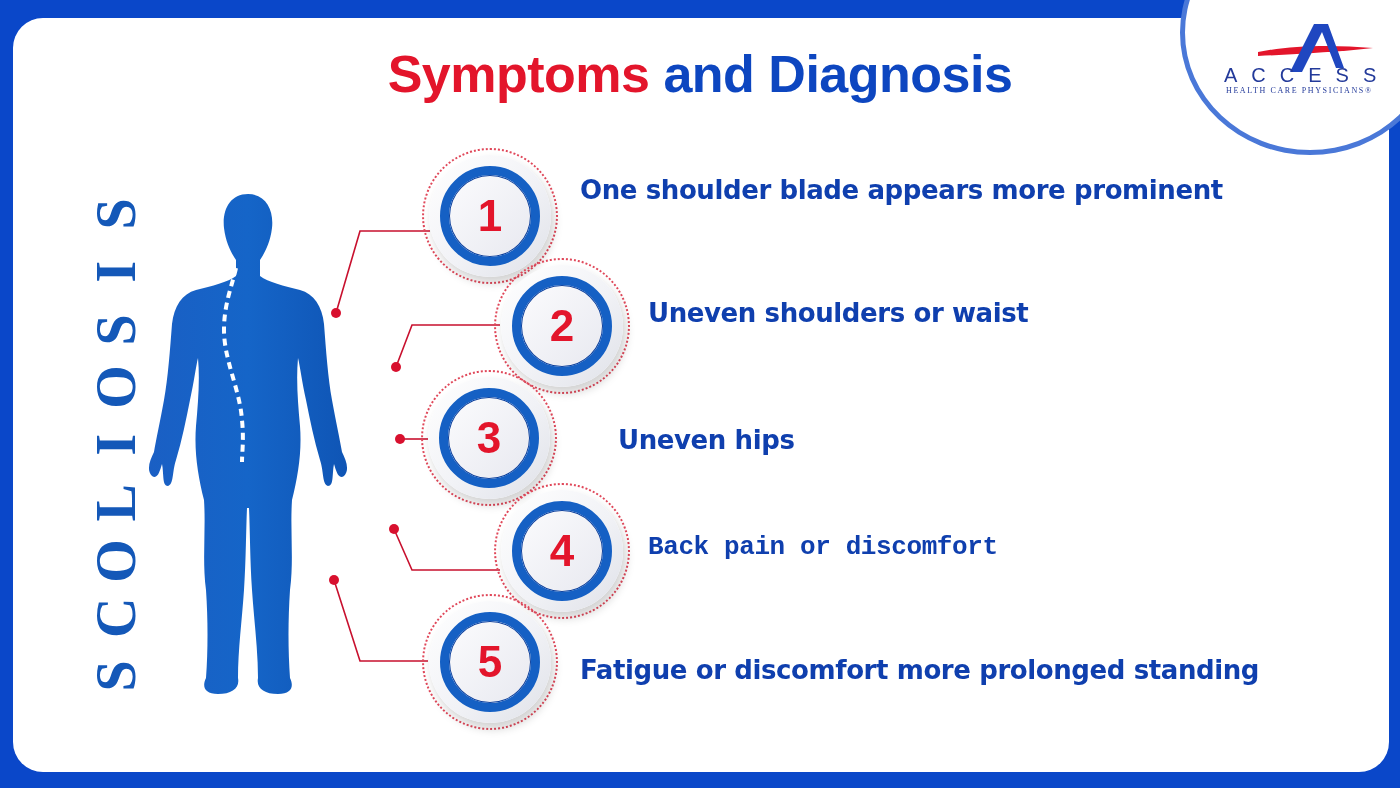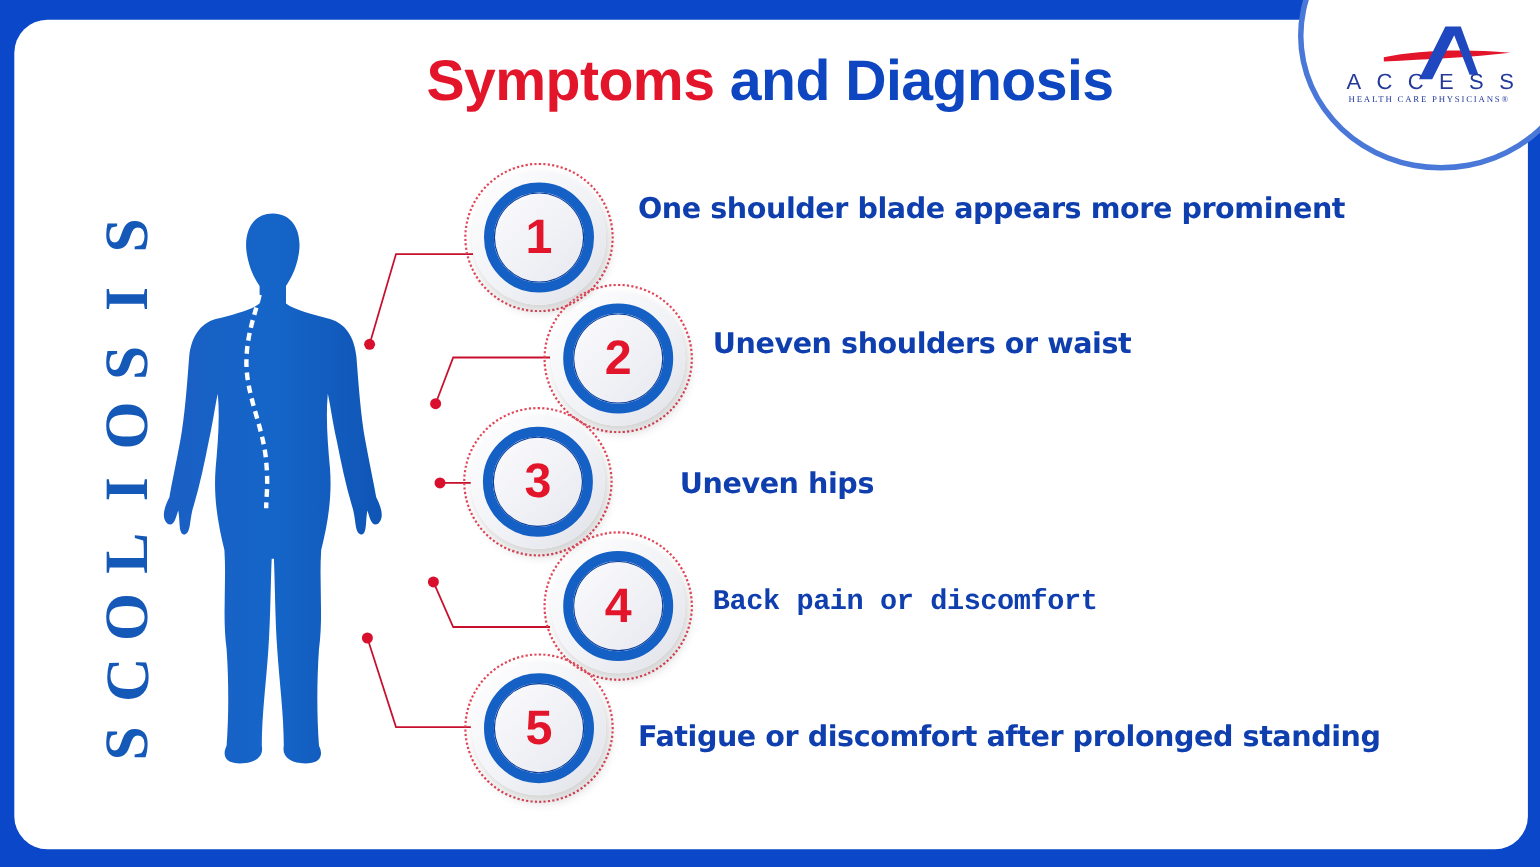--- a/index.html
+++ b/index.html
@@ -195,13 +195,13 @@
 </div>
 <div class="item-text" style="left:648px; top:532px;font-family:Liberation Mono, monospace;">Back pain or discomfort</div>
 
 <div class="badge" style="left:422px; top:594px;">
   <div class="outer">
       <div class="ring">
     <span class="num">5</span>
   </div>
     </div>
 </div>
-<div class="item-text" style="left:580px; top:655px;">Fatigue or discomfort after prolonged standing</div>
+<div class="item-text" style="left:580px; top:655px;">Fatigue or discomfort more prolonged standing</div>
 
 </body></html>

